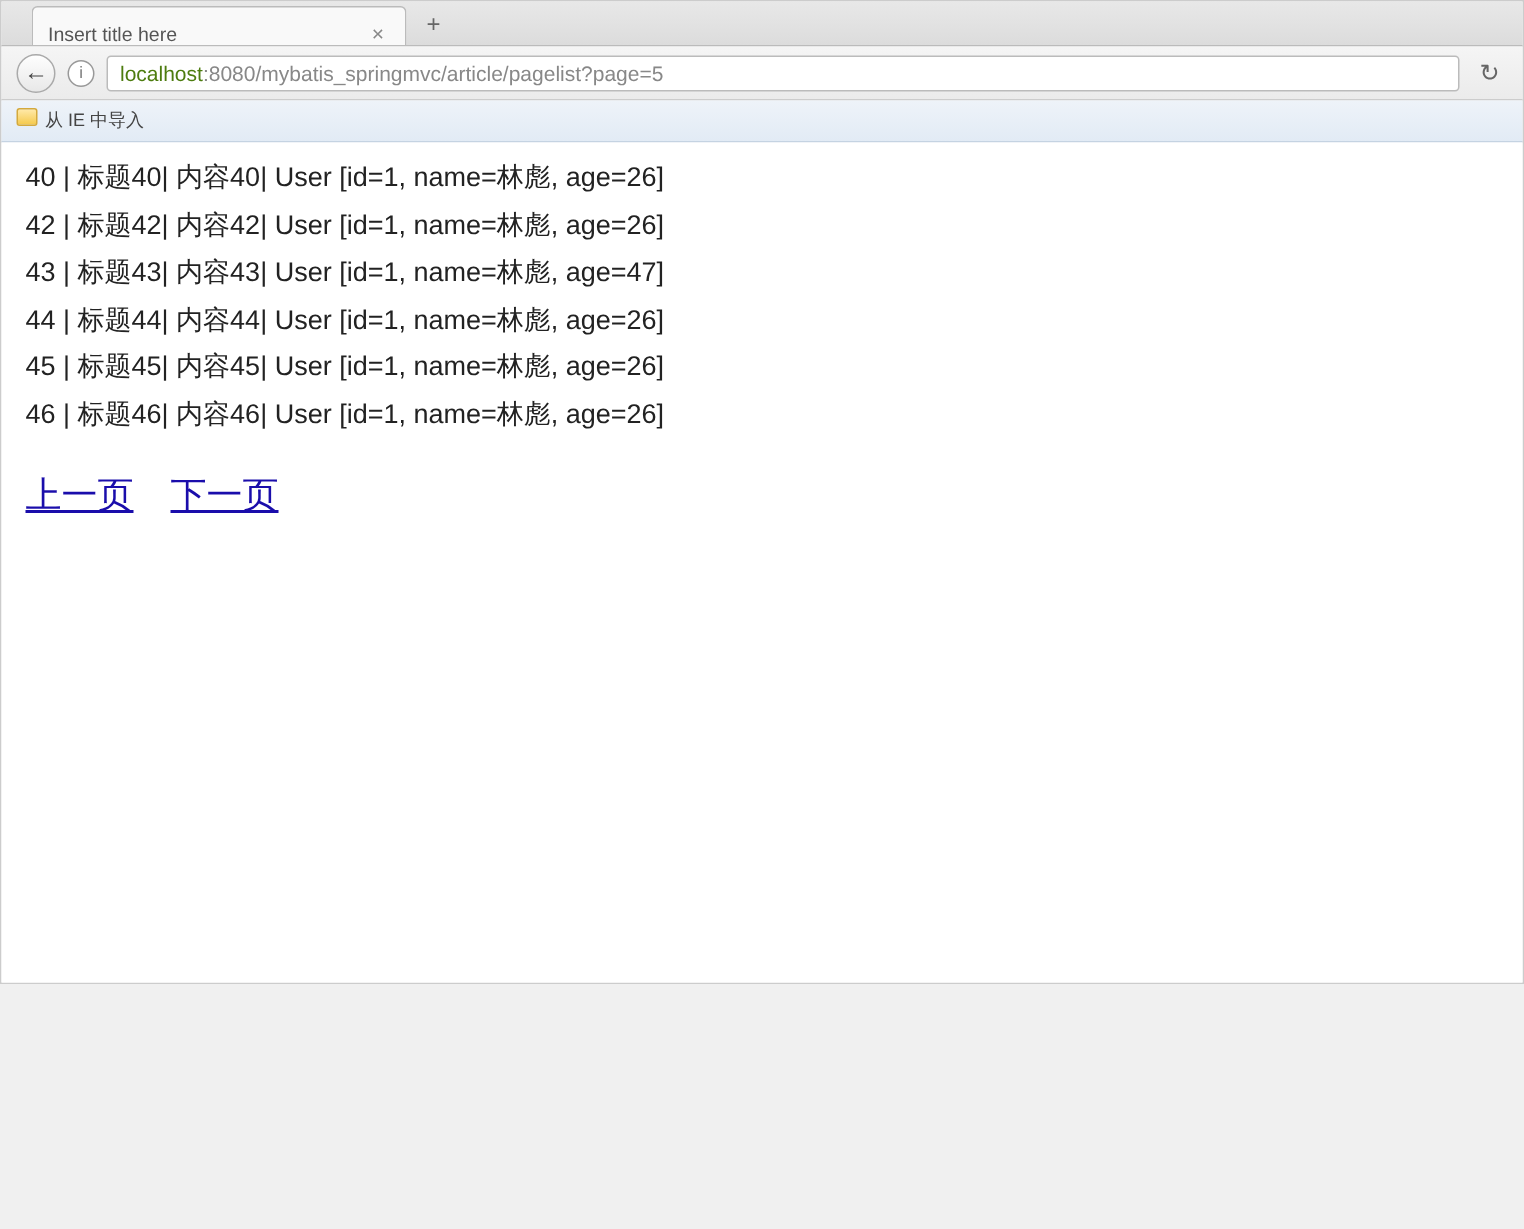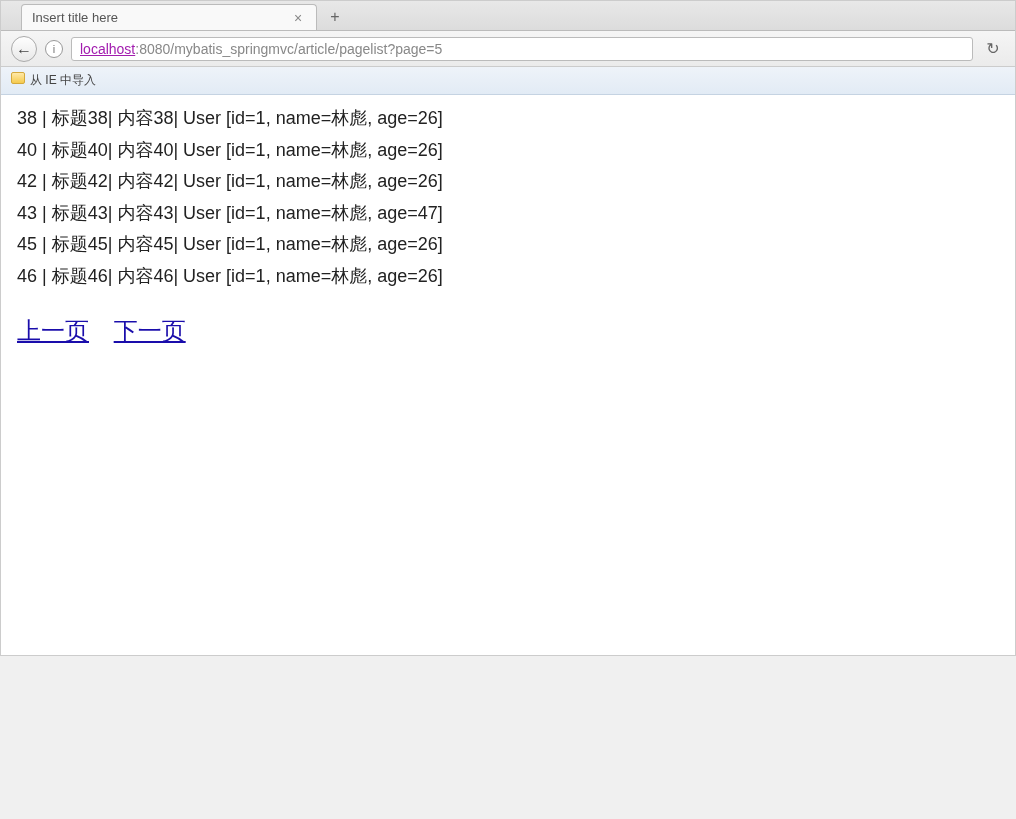--- a/index.html
+++ b/index.html
@@ -24,23 +24,23 @@
       align-items: flex-end;
       padding-left: 20px;
       border-bottom: 1px solid #bbb;
     }
     .tab {
       background: #f9f9f9;
       border: 1px solid #bbb;
       border-bottom: none;
       border-radius: 4px 4px 0 0;
       height: 26px;
-      width: 296px;
-      display: flex;
-      align-items: center;
+      width: 250px;
+      display: flex;
+      align-items: flex-end;
       padding: 0 10px;
       font-size: 13px;
       color: #555;
       position: relative;
     }
     .tab-title {
       flex: 1;
       overflow: hidden;
       text-overflow: ellipsis;
       white-space: nowrap;
@@ -108,22 +108,21 @@
       border: 1px solid #bbb;
       border-radius: 3px;
       padding: 0 8px;
       font-size: 14px;
       color: #666;
       background: #fff;
       display: flex;
       align-items: center;
     }
     .url-host {
-      color: #a21caf;
-      text-decoration: underline;
+      color: #4d7c0f;
     }
     .url-path {
       color: #888;
     }
     .reload-btn {
       width: 24px;
       height: 24px;
       display: flex;
       align-items: center;
       justify-content: center;
@@ -203,24 +202,24 @@
   </div>
 
   <div class="bookmarks-bar">
     <div class="bookmark-item">
       <span class="folder-icon"></span>
       <span>从 IE 中导入</span>
     </div>
   </div>
 
   <div class="content-area">
-    <div class="data-row">38 | 标题38| 内容38| User [id=1, name=林彪, age=26]</div>
     <div class="data-row">40 | 标题40| 内容40| User [id=1, name=林彪, age=26]</div>
     <div class="data-row">42 | 标题42| 内容42| User [id=1, name=林彪, age=26]</div>
     <div class="data-row">43 | 标题43| 内容43| User [id=1, name=林彪, age=47]</div>
+    <div class="data-row">44 | 标题44| 内容44| User [id=1, name=林彪, age=26]</div>
     <div class="data-row">45 | 标题45| 内容45| User [id=1, name=林彪, age=26]</div>
     <div class="data-row">46 | 标题46| 内容46| User [id=1, name=林彪, age=26]</div>
 
     <div class="pagination">
       <a class="page-link">上一页</a>
       <a class="page-link">下一页</a>
     </div>
   </div>
 </div>
 

